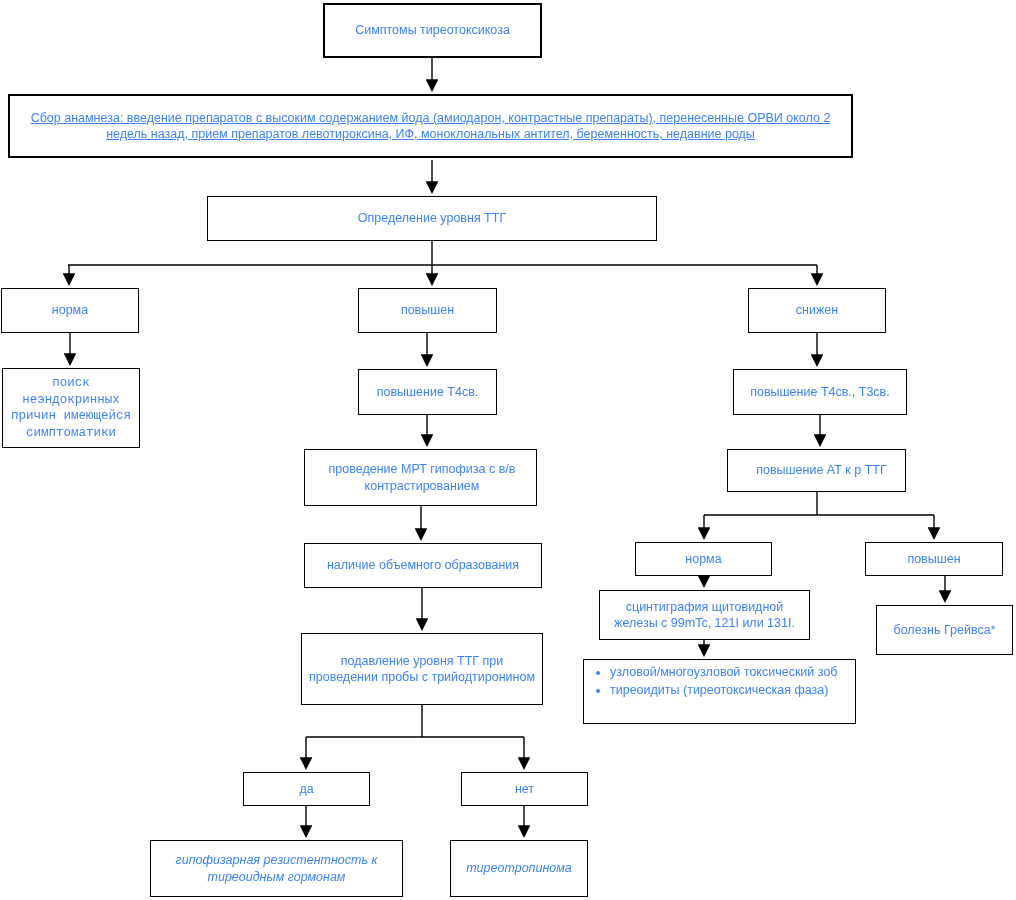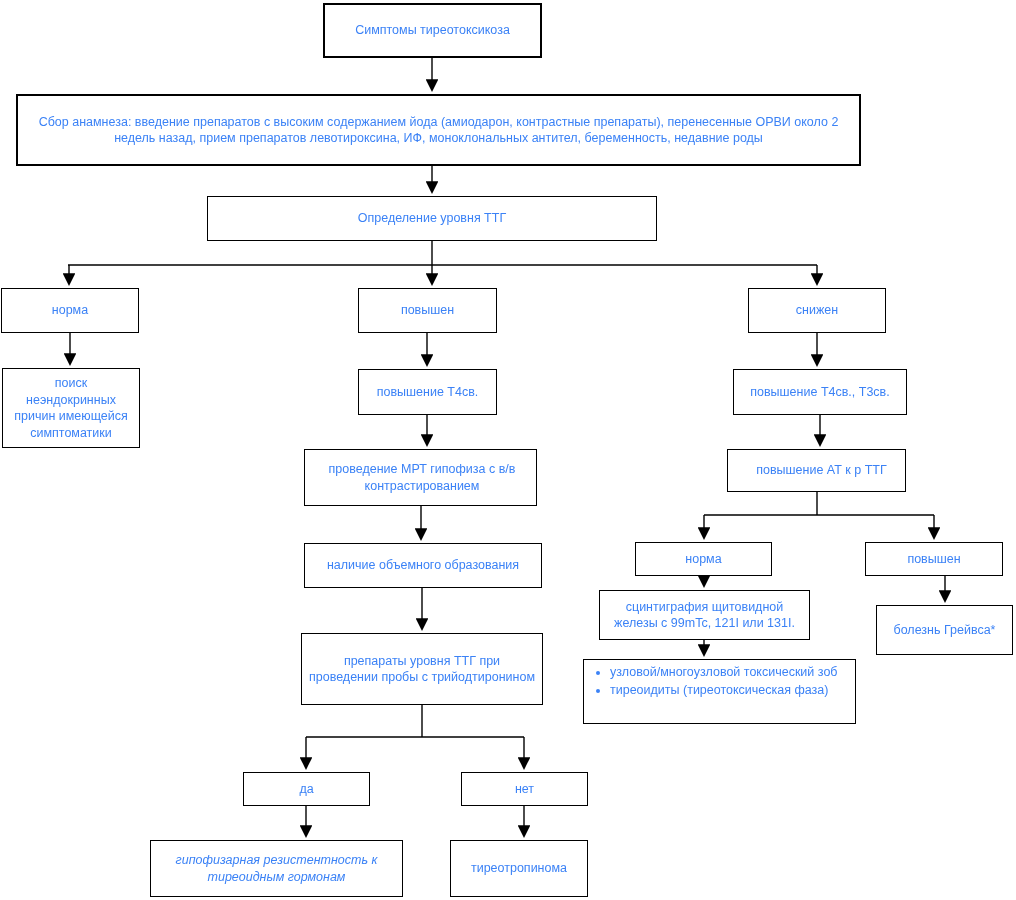--- a/index.html
+++ b/index.html
@@ -40,34 +40,34 @@
   }
   .list-node ul {
     margin: 0;
     padding-left: 24px;
     list-style: disc;
   }
   .list-node li { margin: 0 0 1px 0; }
 
   
   #n-title      { left: 323px; top: 3px;   width: 219px; height: 55px; }
-  #n-anamnesis  { left: 16px;   top: 94px;  width: 845px; height: 72px; }
+  #n-anamnesis  { left: 8px;   top: 94px;  width: 845px; height: 64px; text-decoration: underline; }
   #n-ttg        { left: 207px; top: 196px; width: 450px; height: 45px; }
   #n-norm1      { left: 1px;   top: 288px; width: 138px; height: 45px; }
   #n-elev1      { left: 358px; top: 288px; width: 139px; height: 45px; }
   #n-low1       { left: 748px; top: 288px; width: 138px; height: 45px; }
-  #n-search     { left: 2px;   top: 368px; width: 138px; height: 80px; }
+  #n-search     { left: 2px;   top: 368px; width: 138px; height: 80px; font-family: Liberation Mono, monospace; }
   #n-t4         { left: 358px; top: 369px; width: 139px; height: 46px; }
   #n-mrt        { left: 304px; top: 449px; width: 233px; height: 57px; padding-left: 9px; }
   #n-mass       { left: 304px; top: 543px; width: 238px; height: 45px; }
   #n-suppress   { left: 301px; top: 633px; width: 242px; height: 72px; }
   #n-yes        { left: 243px; top: 772px; width: 127px; height: 34px; }
   #n-no         { left: 461px; top: 772px; width: 127px; height: 34px; }
   #n-resist     { left: 150px; top: 840px; width: 253px; height: 57px; font-style: italic; }
-  #n-thyro      { left: 450px; top: 840px; width: 138px; height: 57px; }
+  #n-thyro      { left: 450px; top: 840px; width: 138px; height: 57px; font-style: italic; }
   #n-t4t3       { left: 733px; top: 369px; width: 174px; height: 46px; }
   #n-at         { left: 727px; top: 449px; width: 179px; height: 43px; padding-left: 16px; }
   #n-norm2      { left: 635px; top: 542px; width: 137px; height: 34px; }
   #n-elev2      { left: 865px; top: 542px; width: 138px; height: 34px; }
   #n-scinti     { left: 599px; top: 590px; width: 211px; height: 50px; }
   #n-graves     { left: 876px; top: 605px; width: 137px; height: 50px; }
   #n-bullets    { left: 583px; top: 659px; width: 273px; height: 65px; }
 </style>
 </head>
 <body>
@@ -126,21 +126,21 @@
   <div class="node" id="n-low1">снижен</div>
 
   <div class="node" id="n-search">поиск неэндокринных причин имеющейся симптоматики</div>
 
   <div class="node" id="n-t4">повышение Т4св.</div>
 
   <div class="node" id="n-mrt">проведение МРТ гипофиза с в/в контрастированием</div>
 
   <div class="node" id="n-mass">наличие объемного образования</div>
 
-  <div class="node" id="n-suppress">препараты уровня ТТГ при проведении пробы с трийодтиронином</div>
+  <div class="node" id="n-suppress">подавление уровня ТТГ при проведении пробы с трийодтиронином</div>
 
   <div class="node" id="n-yes">да</div>
 
   <div class="node" id="n-no">нет</div>
 
   <div class="node" id="n-resist">гипофизарная резистентность к тиреоидным гормонам</div>
 
   <div class="node" id="n-thyro">тиреотропинома</div>
 
   <div class="node" id="n-t4t3">повышение Т4св., Т3св.</div>

